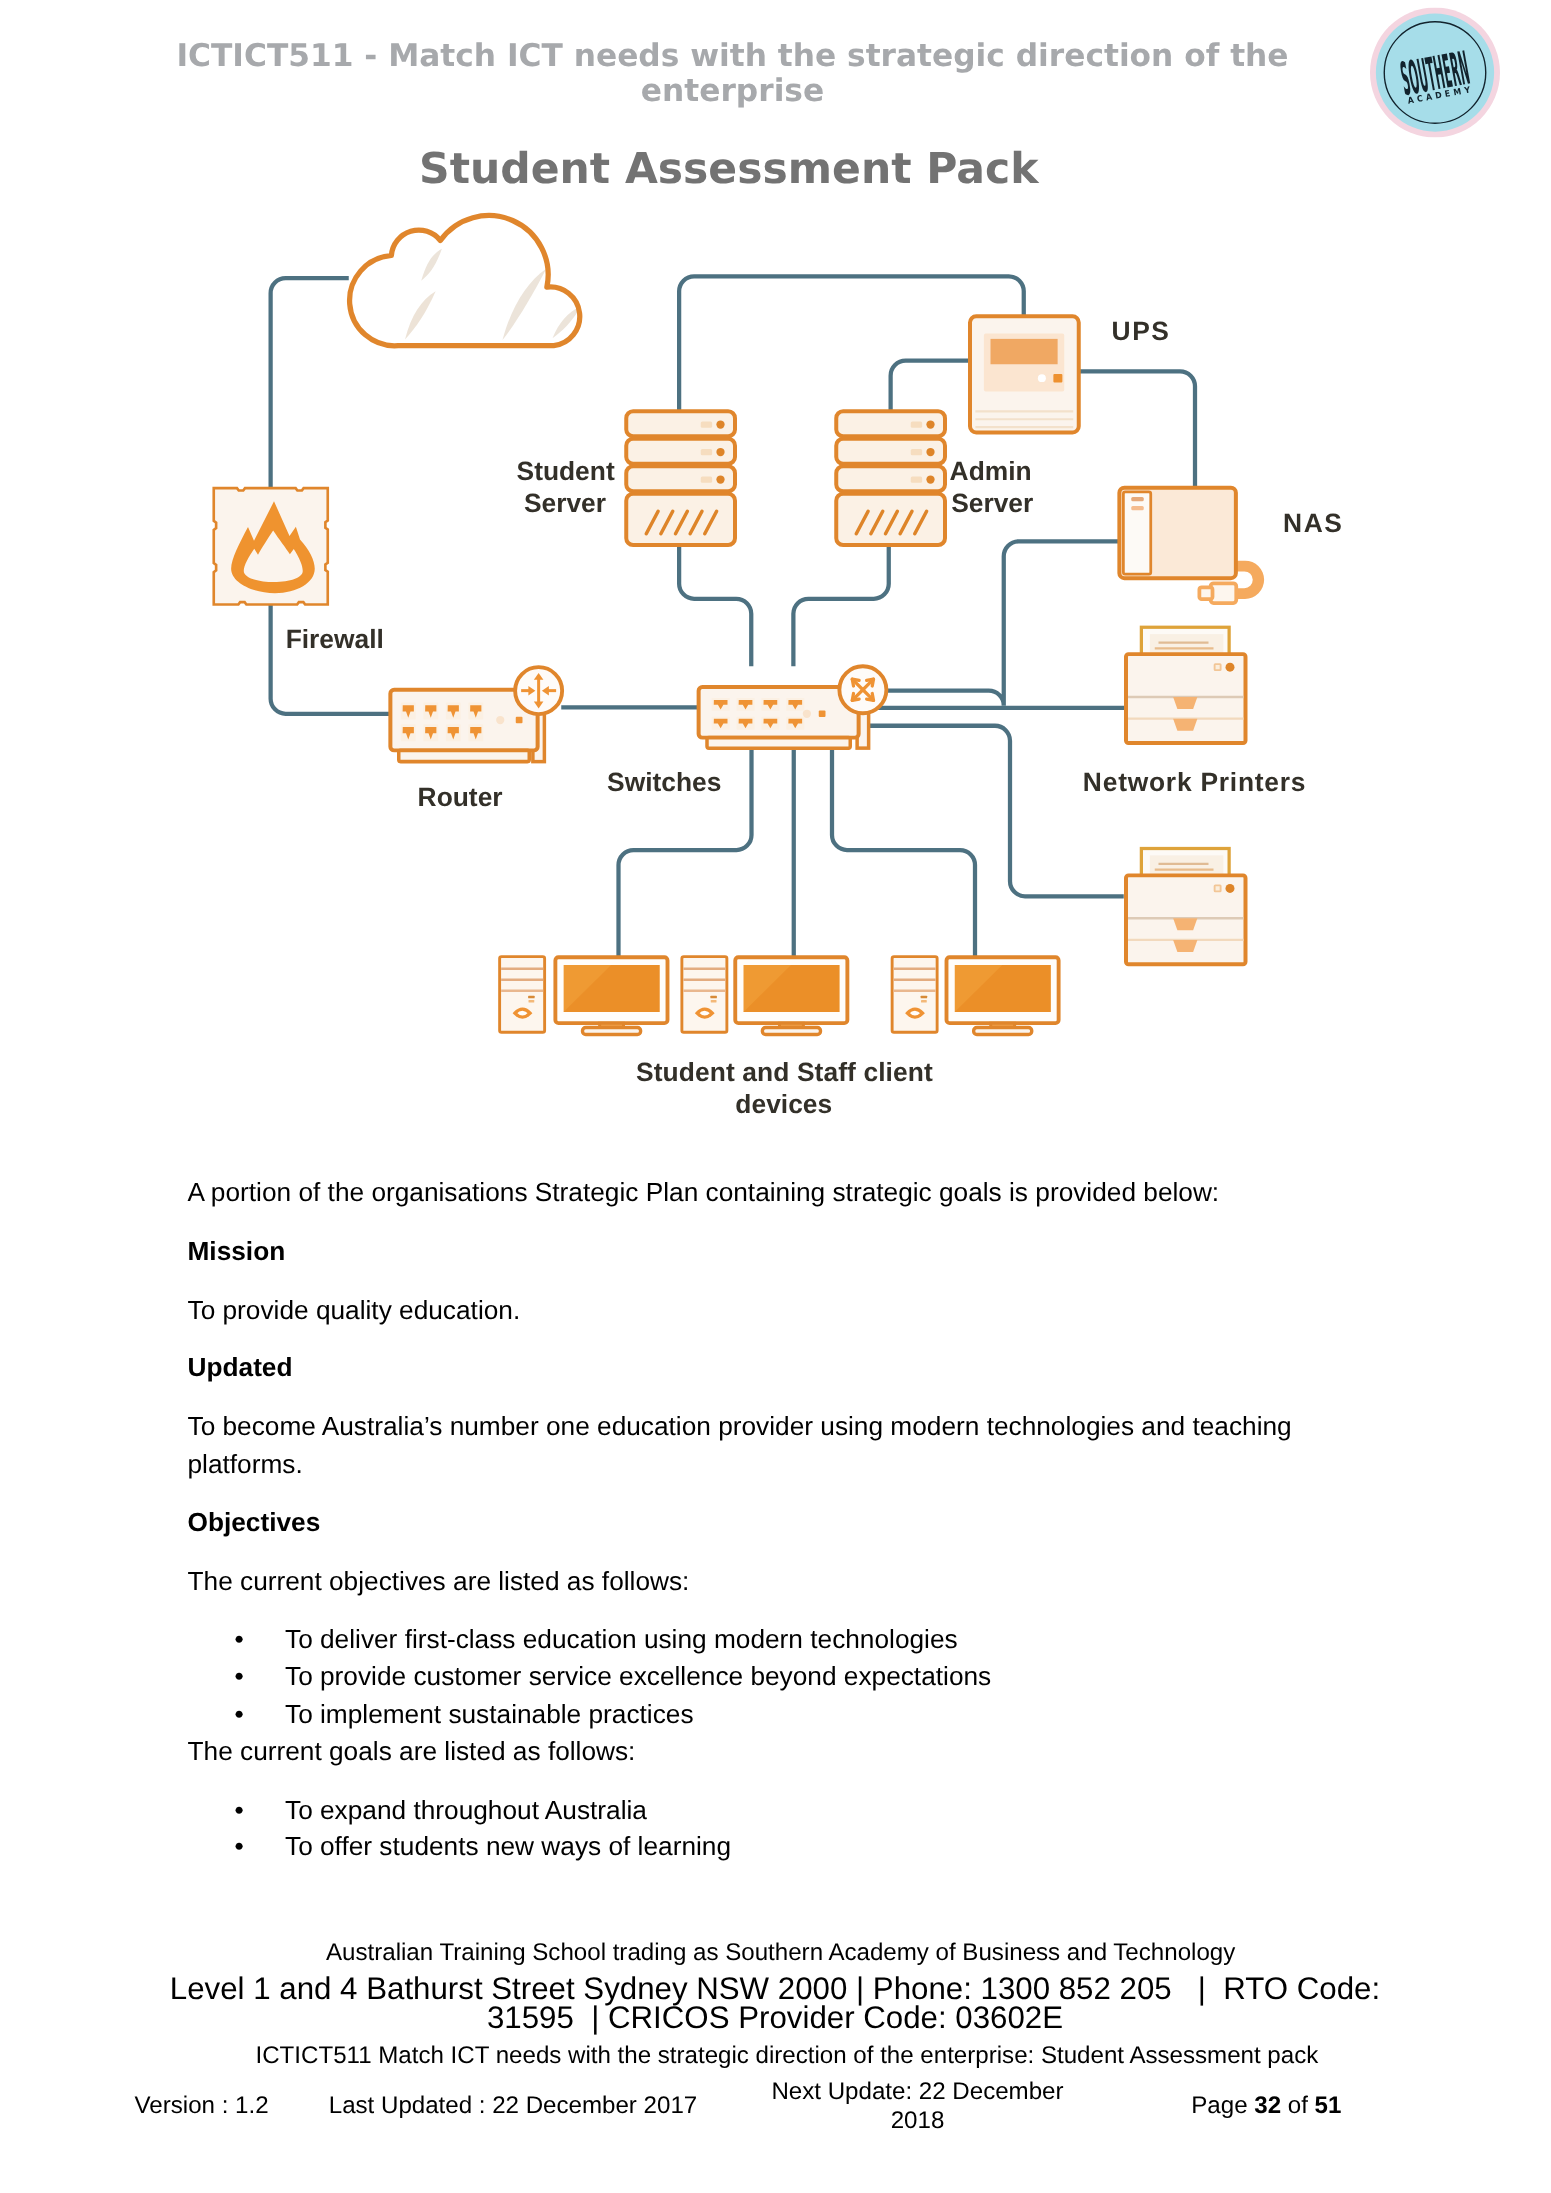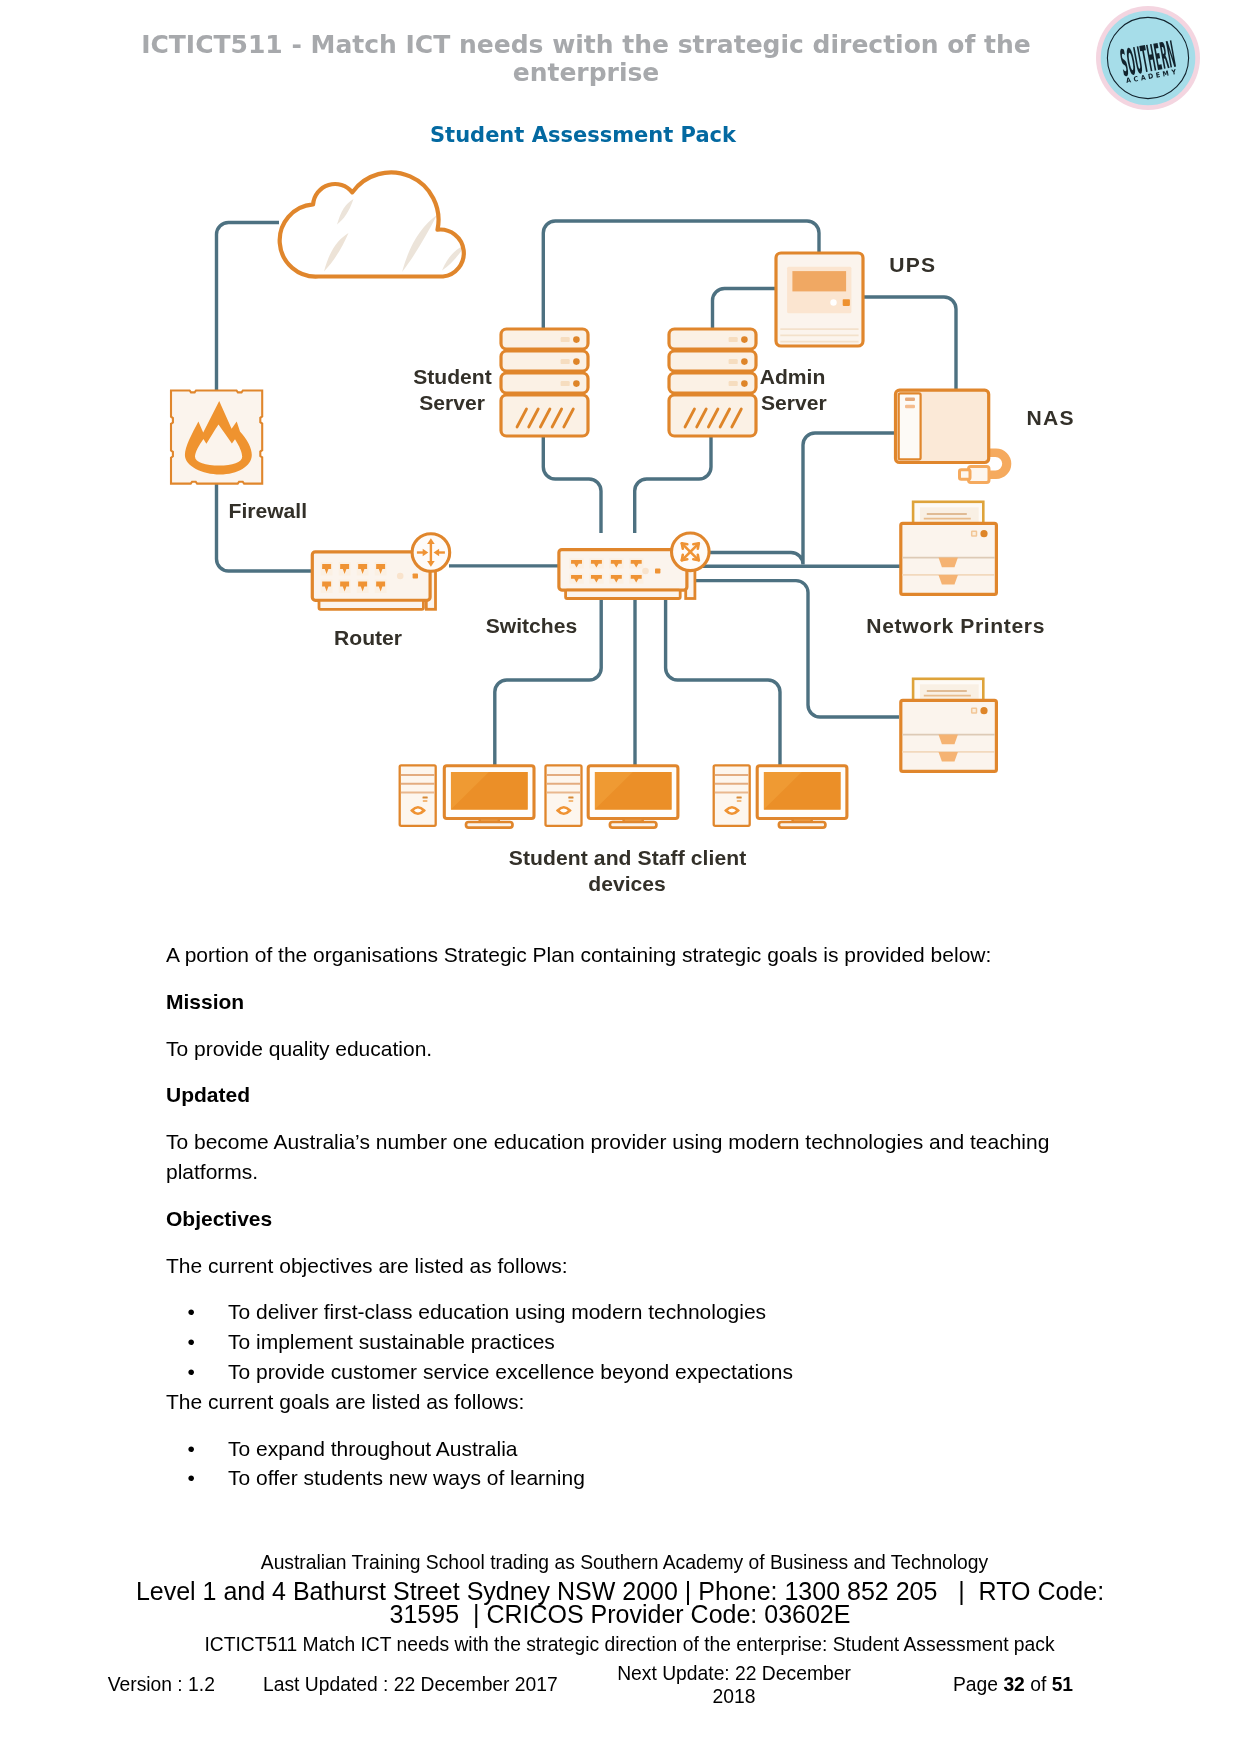--- a/index.html
+++ b/index.html
@@ -6,30 +6,30 @@
   body{width:1241px;height:1754px;font-family:"Liberation Sans",sans-serif;}
   .page{position:relative;width:1241px;height:1754px;overflow:hidden;background:#fff;}
 
   
   .hdr-title{position:absolute;left:141px;top:30.5px;width:890px;text-align:center;
      font-family:"DejaVu Sans",sans-serif;font-weight:bold;font-size:25.0px;line-height:28.5px;color:#a7a9ac;}
   .logo{position:absolute;left:1095.6px;top:6px;width:104px;height:104px;}
 
   
   .doc-title{position:absolute;left:138px;top:116.5px;width:890px;text-align:center;
-     font-family:"DejaVu Sans",sans-serif;font-weight:bold;font-size:21px;line-height:36px;color:#0369a1;}
+     font-family:"DejaVu Sans",sans-serif;font-weight:bold;font-size:34px;line-height:36px;color:#737373;}
 
   
   .diagram{position:absolute;left:0;top:0;width:1241px;height:1000px;}
   .dlabel{font-family:"Liberation Sans",sans-serif;font-weight:bold;font-size:21.1px;fill:#333029;}
 
   
   .body{position:absolute;left:150px;top:940px;width:900px;
     font-family:"Liberation Sans",sans-serif;font-size:21px;color:#000;}
-  .body p{margin:0 0 17px 16px;line-height:29.8px;}
+  .body p{margin:0 0 17px 0;line-height:29.8px;}
   .body p.b{font-weight:bold;}
   .body ul{margin:0;padding:0;list-style:none;}
   .body li{position:relative;margin:0;line-height:29.8px;padding-left:78px;}
   .body li:before{content:"\2022";position:absolute;left:37.5px;top:0;}
   .tight{margin-bottom:1.4px !important;}
 
   
   .footer{position:absolute;left:0;top:0;width:1241px;height:1754px;
     font-family:"Liberation Sans",sans-serif;font-size:19.3px;color:#000;}
   .footer>div{position:absolute;line-height:23px;}
@@ -314,22 +314,22 @@
   <div class="body">
     <p>A portion of the organisations Strategic Plan containing strategic goals is provided below:</p>
     <p class="b">Mission</p>
     <p>To provide quality education.</p>
     <p class="b">Updated</p>
     <p>To become Australia’s number one education provider using modern technologies and teaching platforms.</p>
     <p class="b">Objectives</p>
     <p>The current objectives are listed as follows:</p>
     <ul>
       <li>To deliver first-class education using modern technologies</li>
+      <li>To provide customer service excellence beyond expectations</li>
       <li>To implement sustainable practices</li>
-      <li>To provide customer service excellence beyond expectations</li>
     </ul>
     <p>The current goals are listed as follows:</p>
     <ul>
       <li>To expand throughout Australia</li>
       <li>To offer students new ways of learning</li>
     </ul>
   </div>
 
   <div class="footer">
     <div class="f1">Australian Training School trading as Southern Academy of Business and Technology</div>

